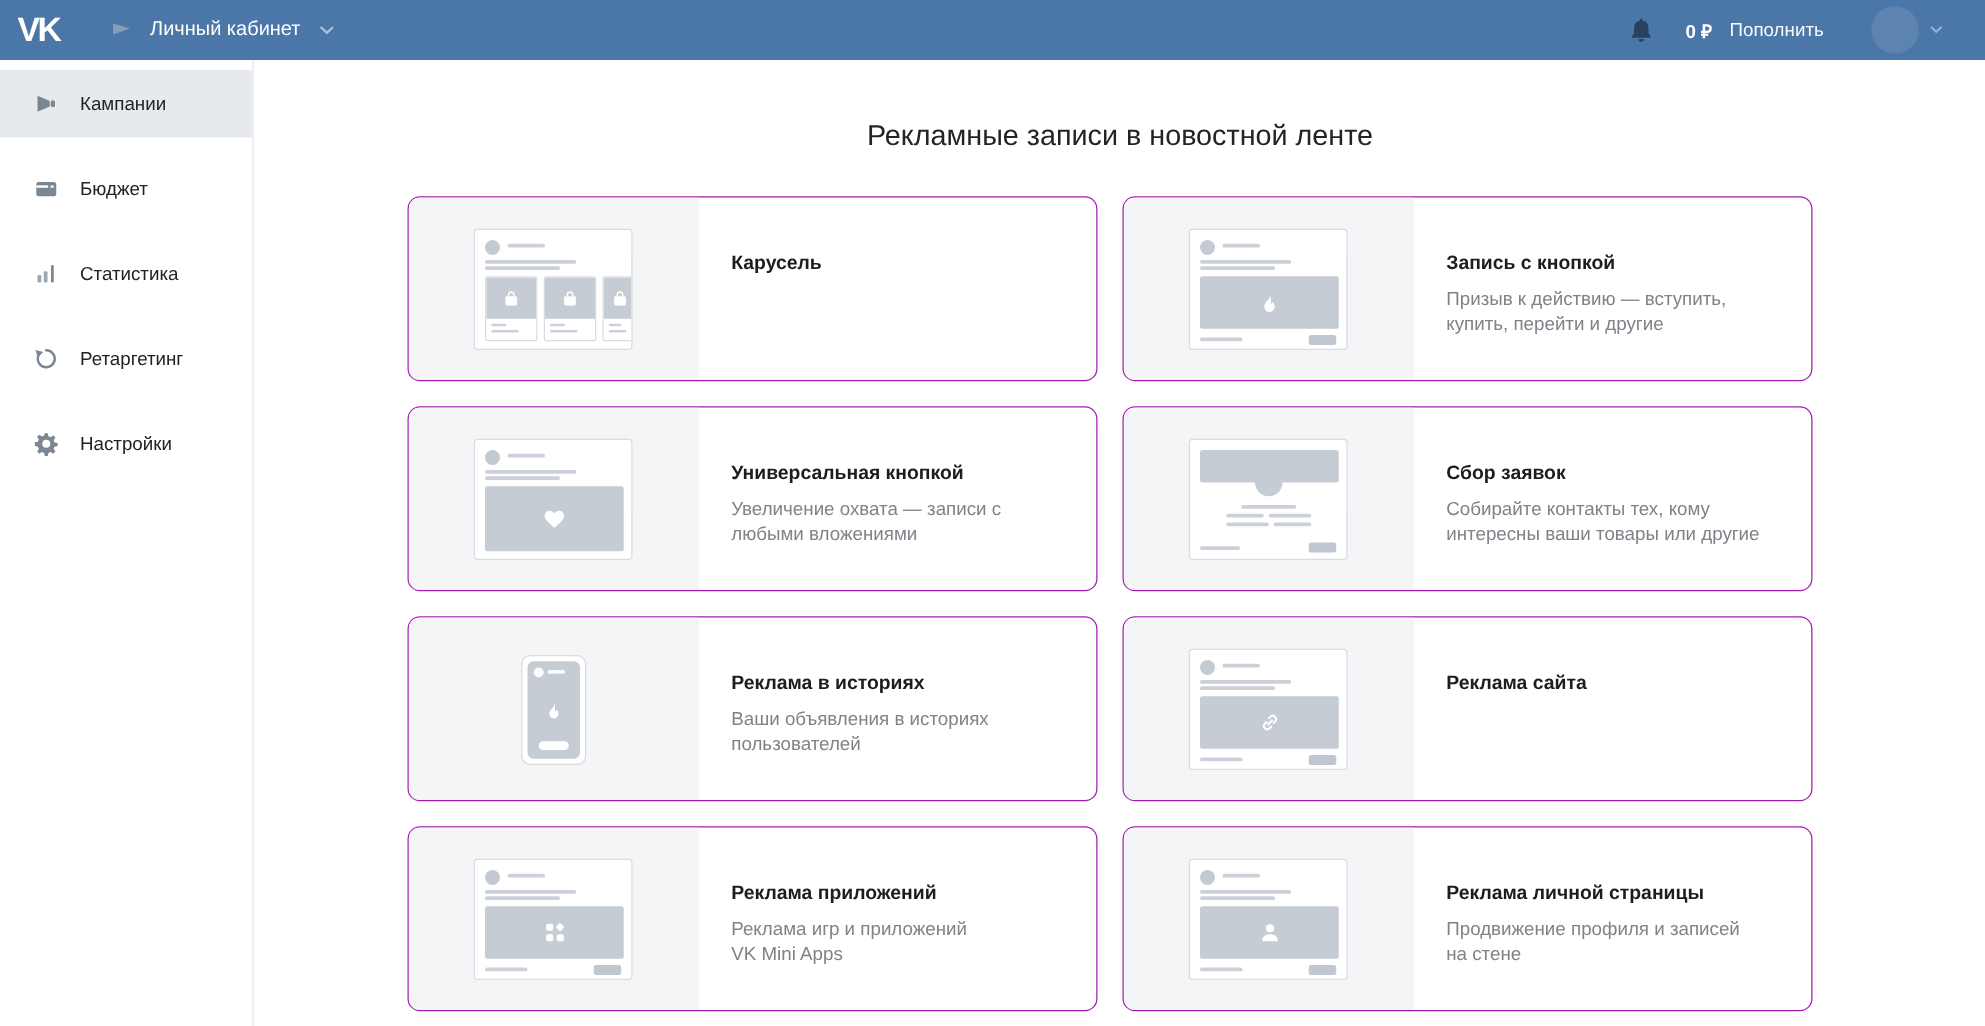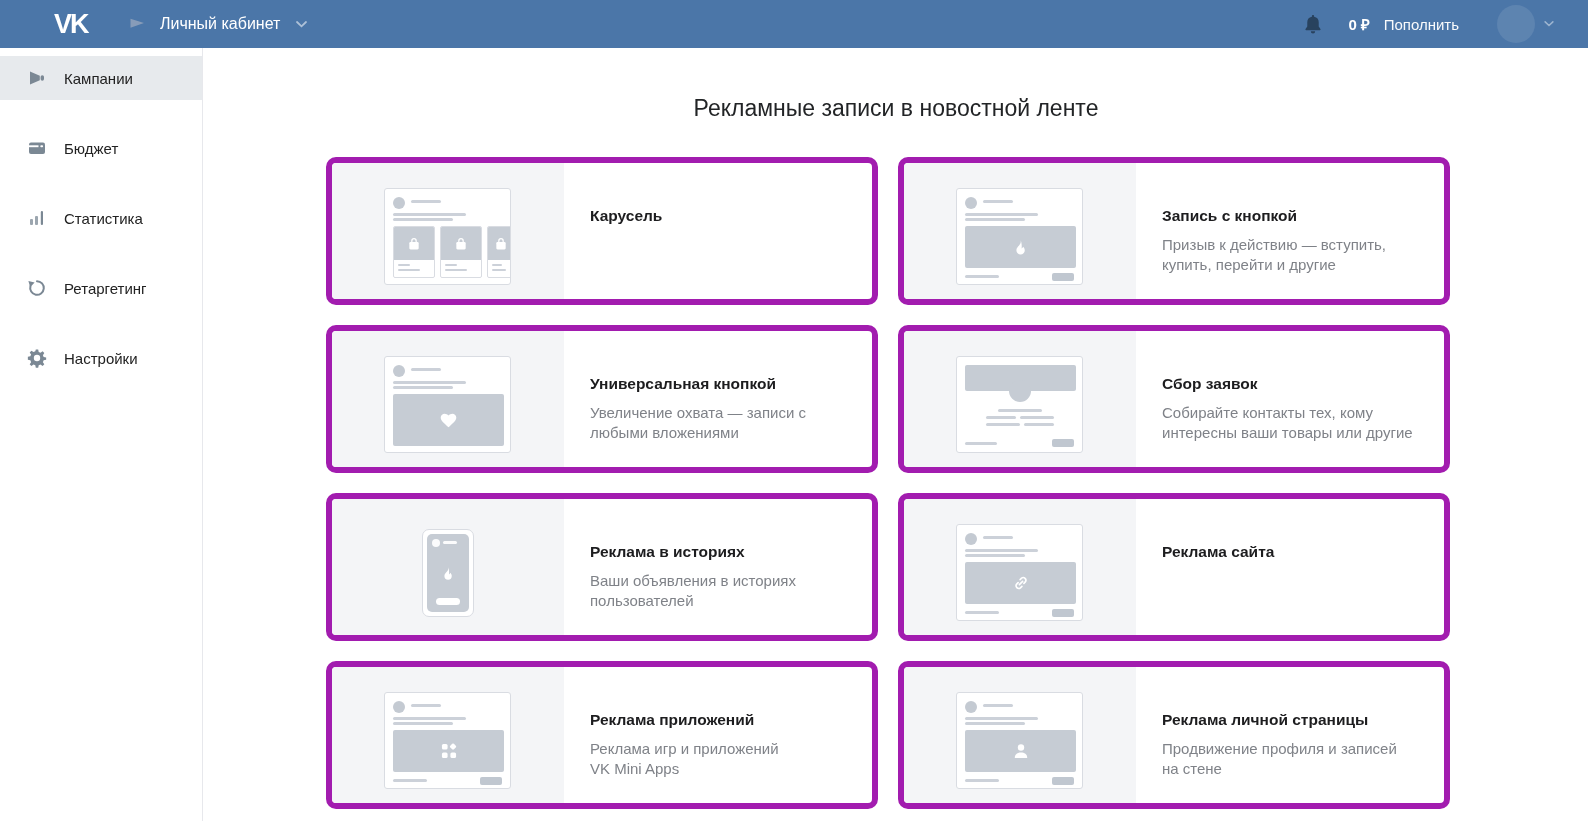--- a/index.html
+++ b/index.html
@@ -3,47 +3,47 @@
 <meta charset="utf-8">
 <style>
   * { margin:0; padding:0; box-sizing:border-box; }
   html,body { width:1588px; height:821px; overflow:hidden; background:#fff;
               font-family:"Liberation Sans", sans-serif; }
 
   
   .topbar { height:48px; background:#4b76a8; display:flex; align-items:center;
             padding-left:14px; position:relative; }
   .vk-logo { color:#fff; font-weight:800; font-size:27px; letter-spacing:-2px;
-             width:48px; cursor:pointer;margin-left:40px; }
+             width:48px; cursor:pointer; }
   .flag-wrap { margin-left:26px; margin-right:13px; display:flex; align-items:center; }
   .workspace { color:#fff; font-size:16px; display:flex; align-items:center; gap:16px;
                cursor:pointer; }
   .tb-right { margin-left:auto; display:flex; align-items:center; padding-right:34px; }
   .bell { margin-right:24px; cursor:pointer; display:flex; }
   .balance { color:#fff; font-size:15px; font-weight:700; margin-right:14px; }
   .topup { color:rgba(255,255,255,.96); font-size:15px; cursor:pointer; margin-right:38px; }
   .tb-avatar { width:38px; height:38px; border-radius:50%;
                background:rgba(255,255,255,.10); margin-right:9px; cursor:pointer; }
   .tb-chev { opacity:.45; display:flex; }
 
   
   .sidebar { position:fixed; left:0; top:48px; bottom:0; width:203px; background:#fff;
              border-right:1px solid #e7e8ec; padding-top:8px; }
-  .side-item { height:44px; display:flex; align-items:center; padding-left:27px; gap:17px;
-               margin-bottom:26px; font-size:15px; color:#222; cursor:pointer; }
+  .side-item { height:54px; display:flex; align-items:center; padding-left:27px; gap:17px;
+               margin-bottom:14px; font-size:15px; color:#222; cursor:pointer; }
   .side-item.active { background:#e7eaed; }
   .side-item svg { flex:none; }
 
   
   .main { margin-left:204px; }
   .page-title { font-size:23px; font-weight:400; color:#222426; text-align:center;
                 margin:47px 0 35px; }
   .grid { width:1124px; margin-left:122px; display:grid;
           grid-template-columns:552px 552px; gap:20px 20px; }
-  .card { height:148px; border:6px solid #a21caf; border-radius:10px; background:#fff;
+  .card { height:148px; border:1px solid #a21caf; border-radius:10px; background:#fff;
           display:flex; overflow:hidden; cursor:pointer; }
   .card-illus { width:232px; flex:none; background:#f4f5f7; position:relative; }
   .card-text { padding:44px 18px 0 26px; }
   .card-title { font-size:15.5px; font-weight:700; color:#1d1d1f; margin-bottom:10px; }
   .card-desc { font-size:15px; color:#7f8288; line-height:20px; white-space:pre-line; }
 
   
   .mock { position:absolute; left:52px; top:25px; width:127px; height:97px; background:#fff;
           border:1px solid #d9dce2; border-radius:3px; overflow:hidden; }
   .pm-av { position:absolute; left:8px; top:8px; width:12px; height:12px; border-radius:50%;

